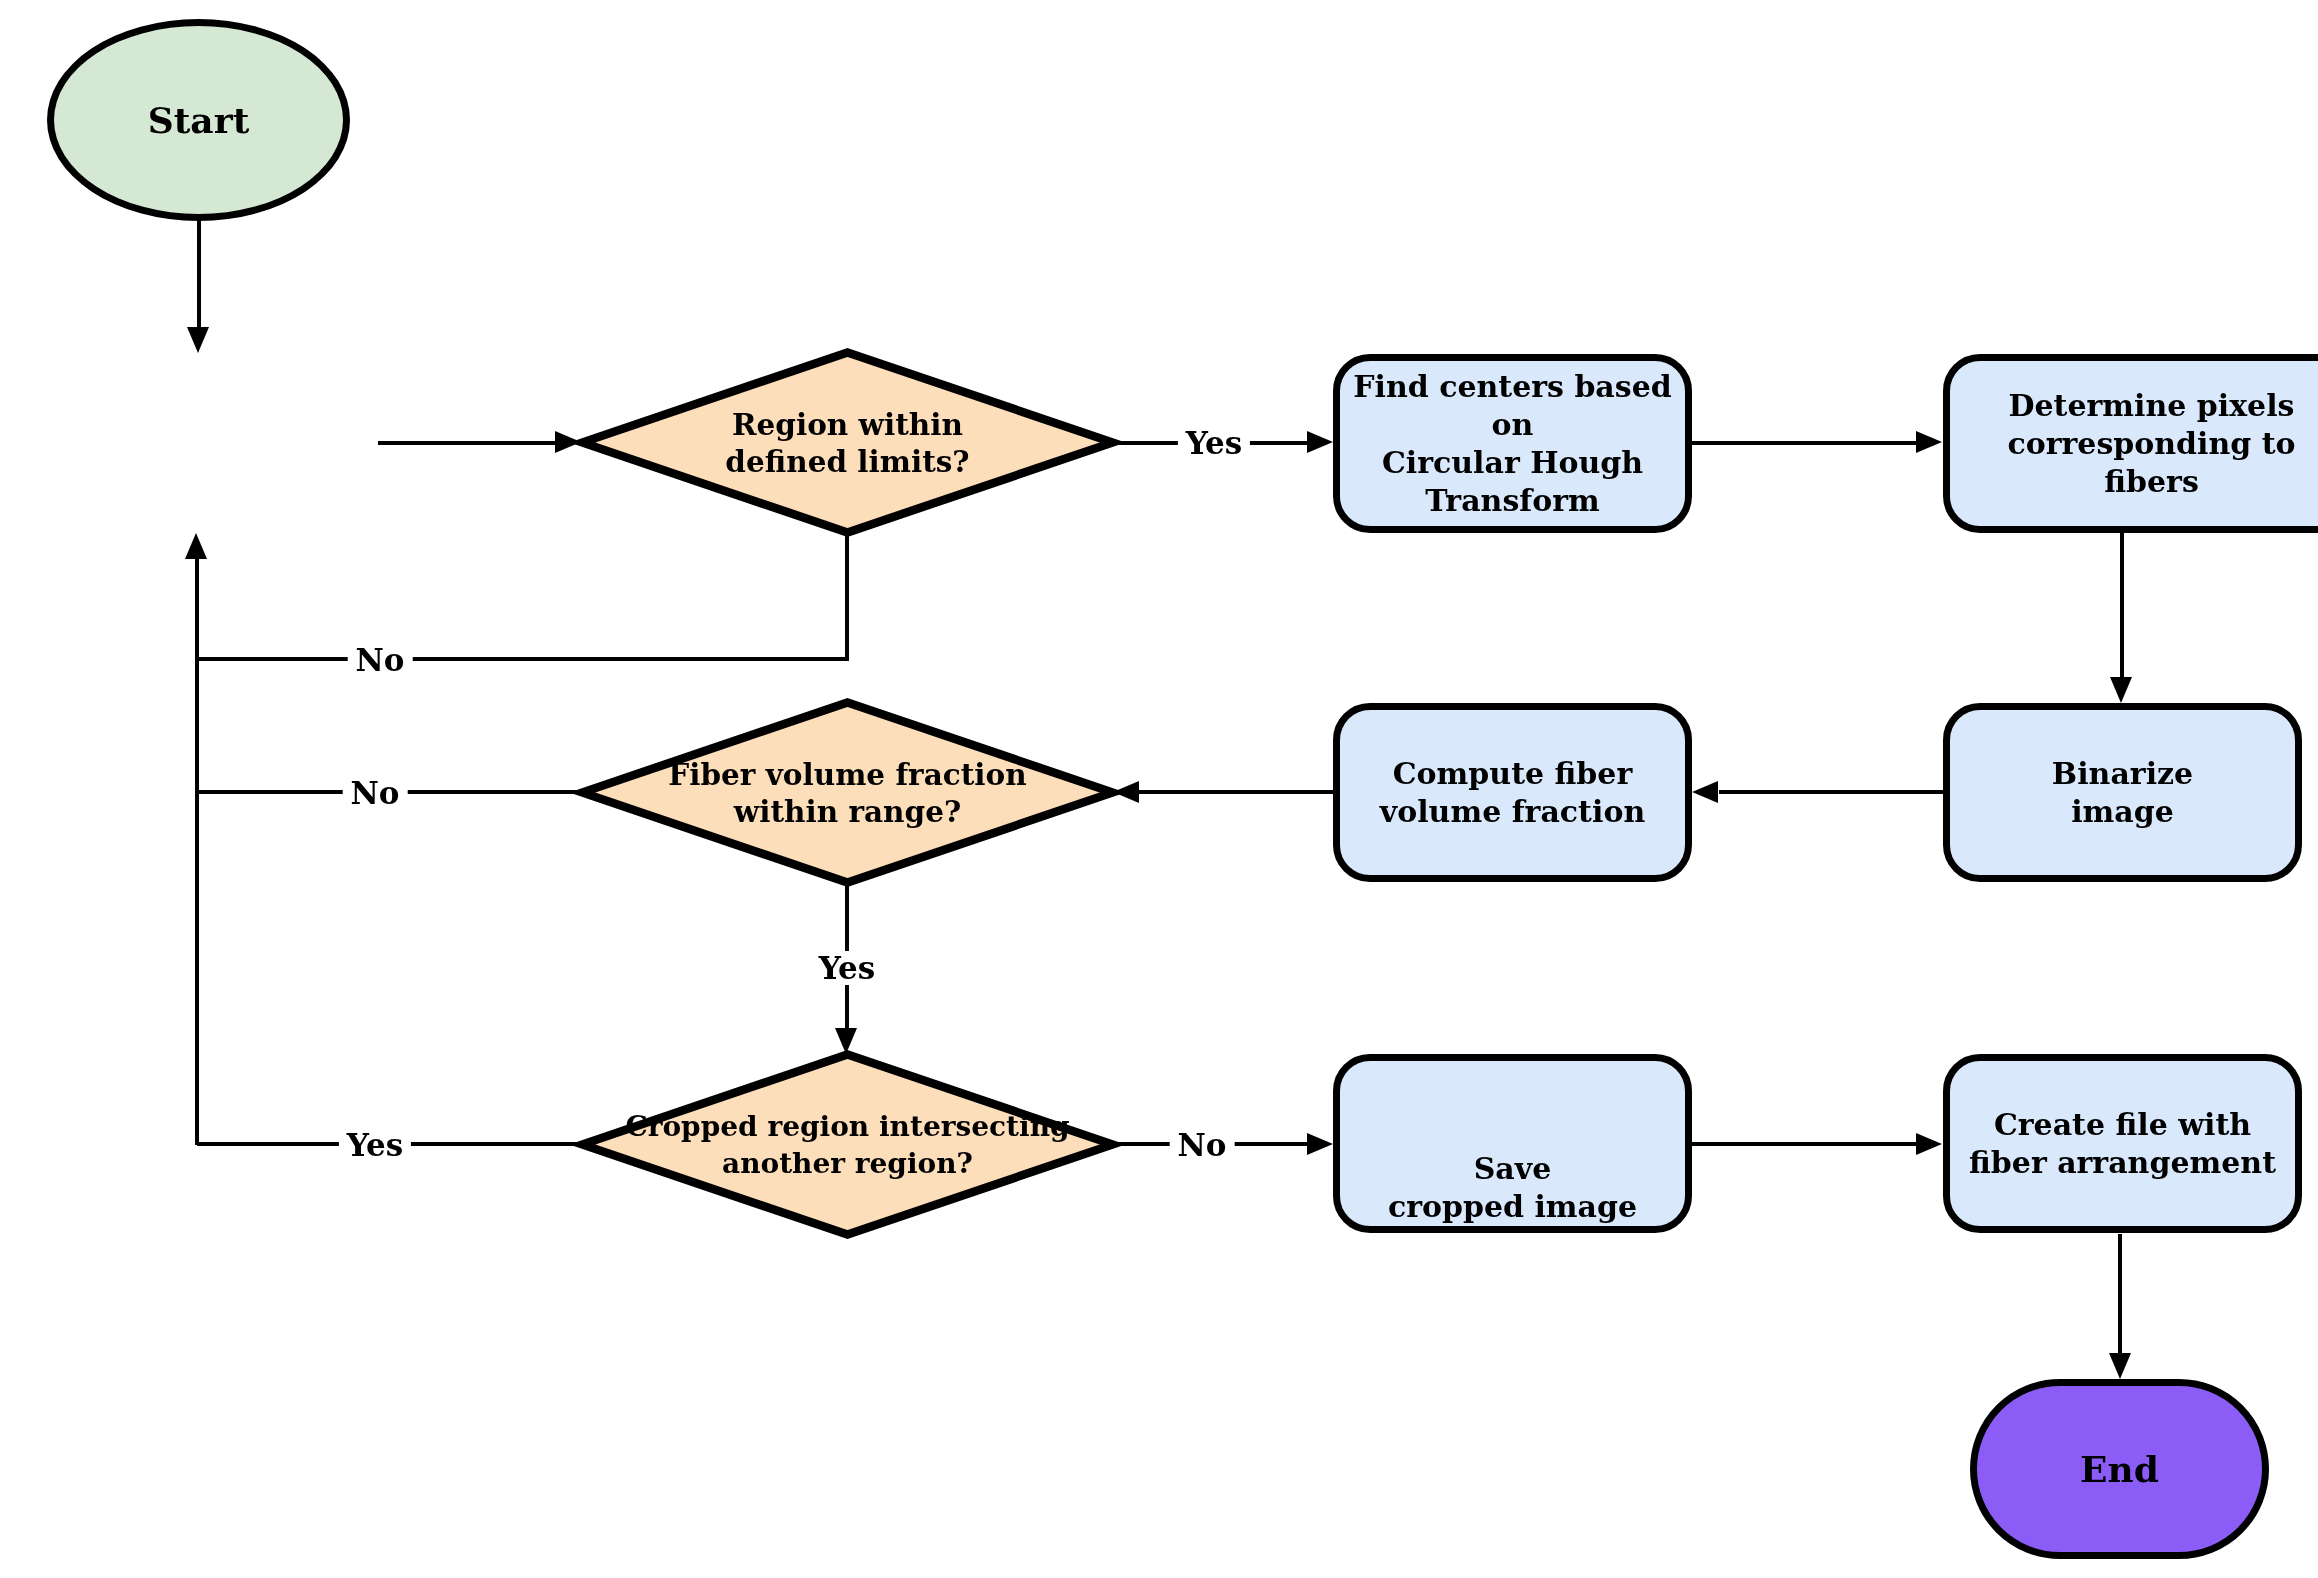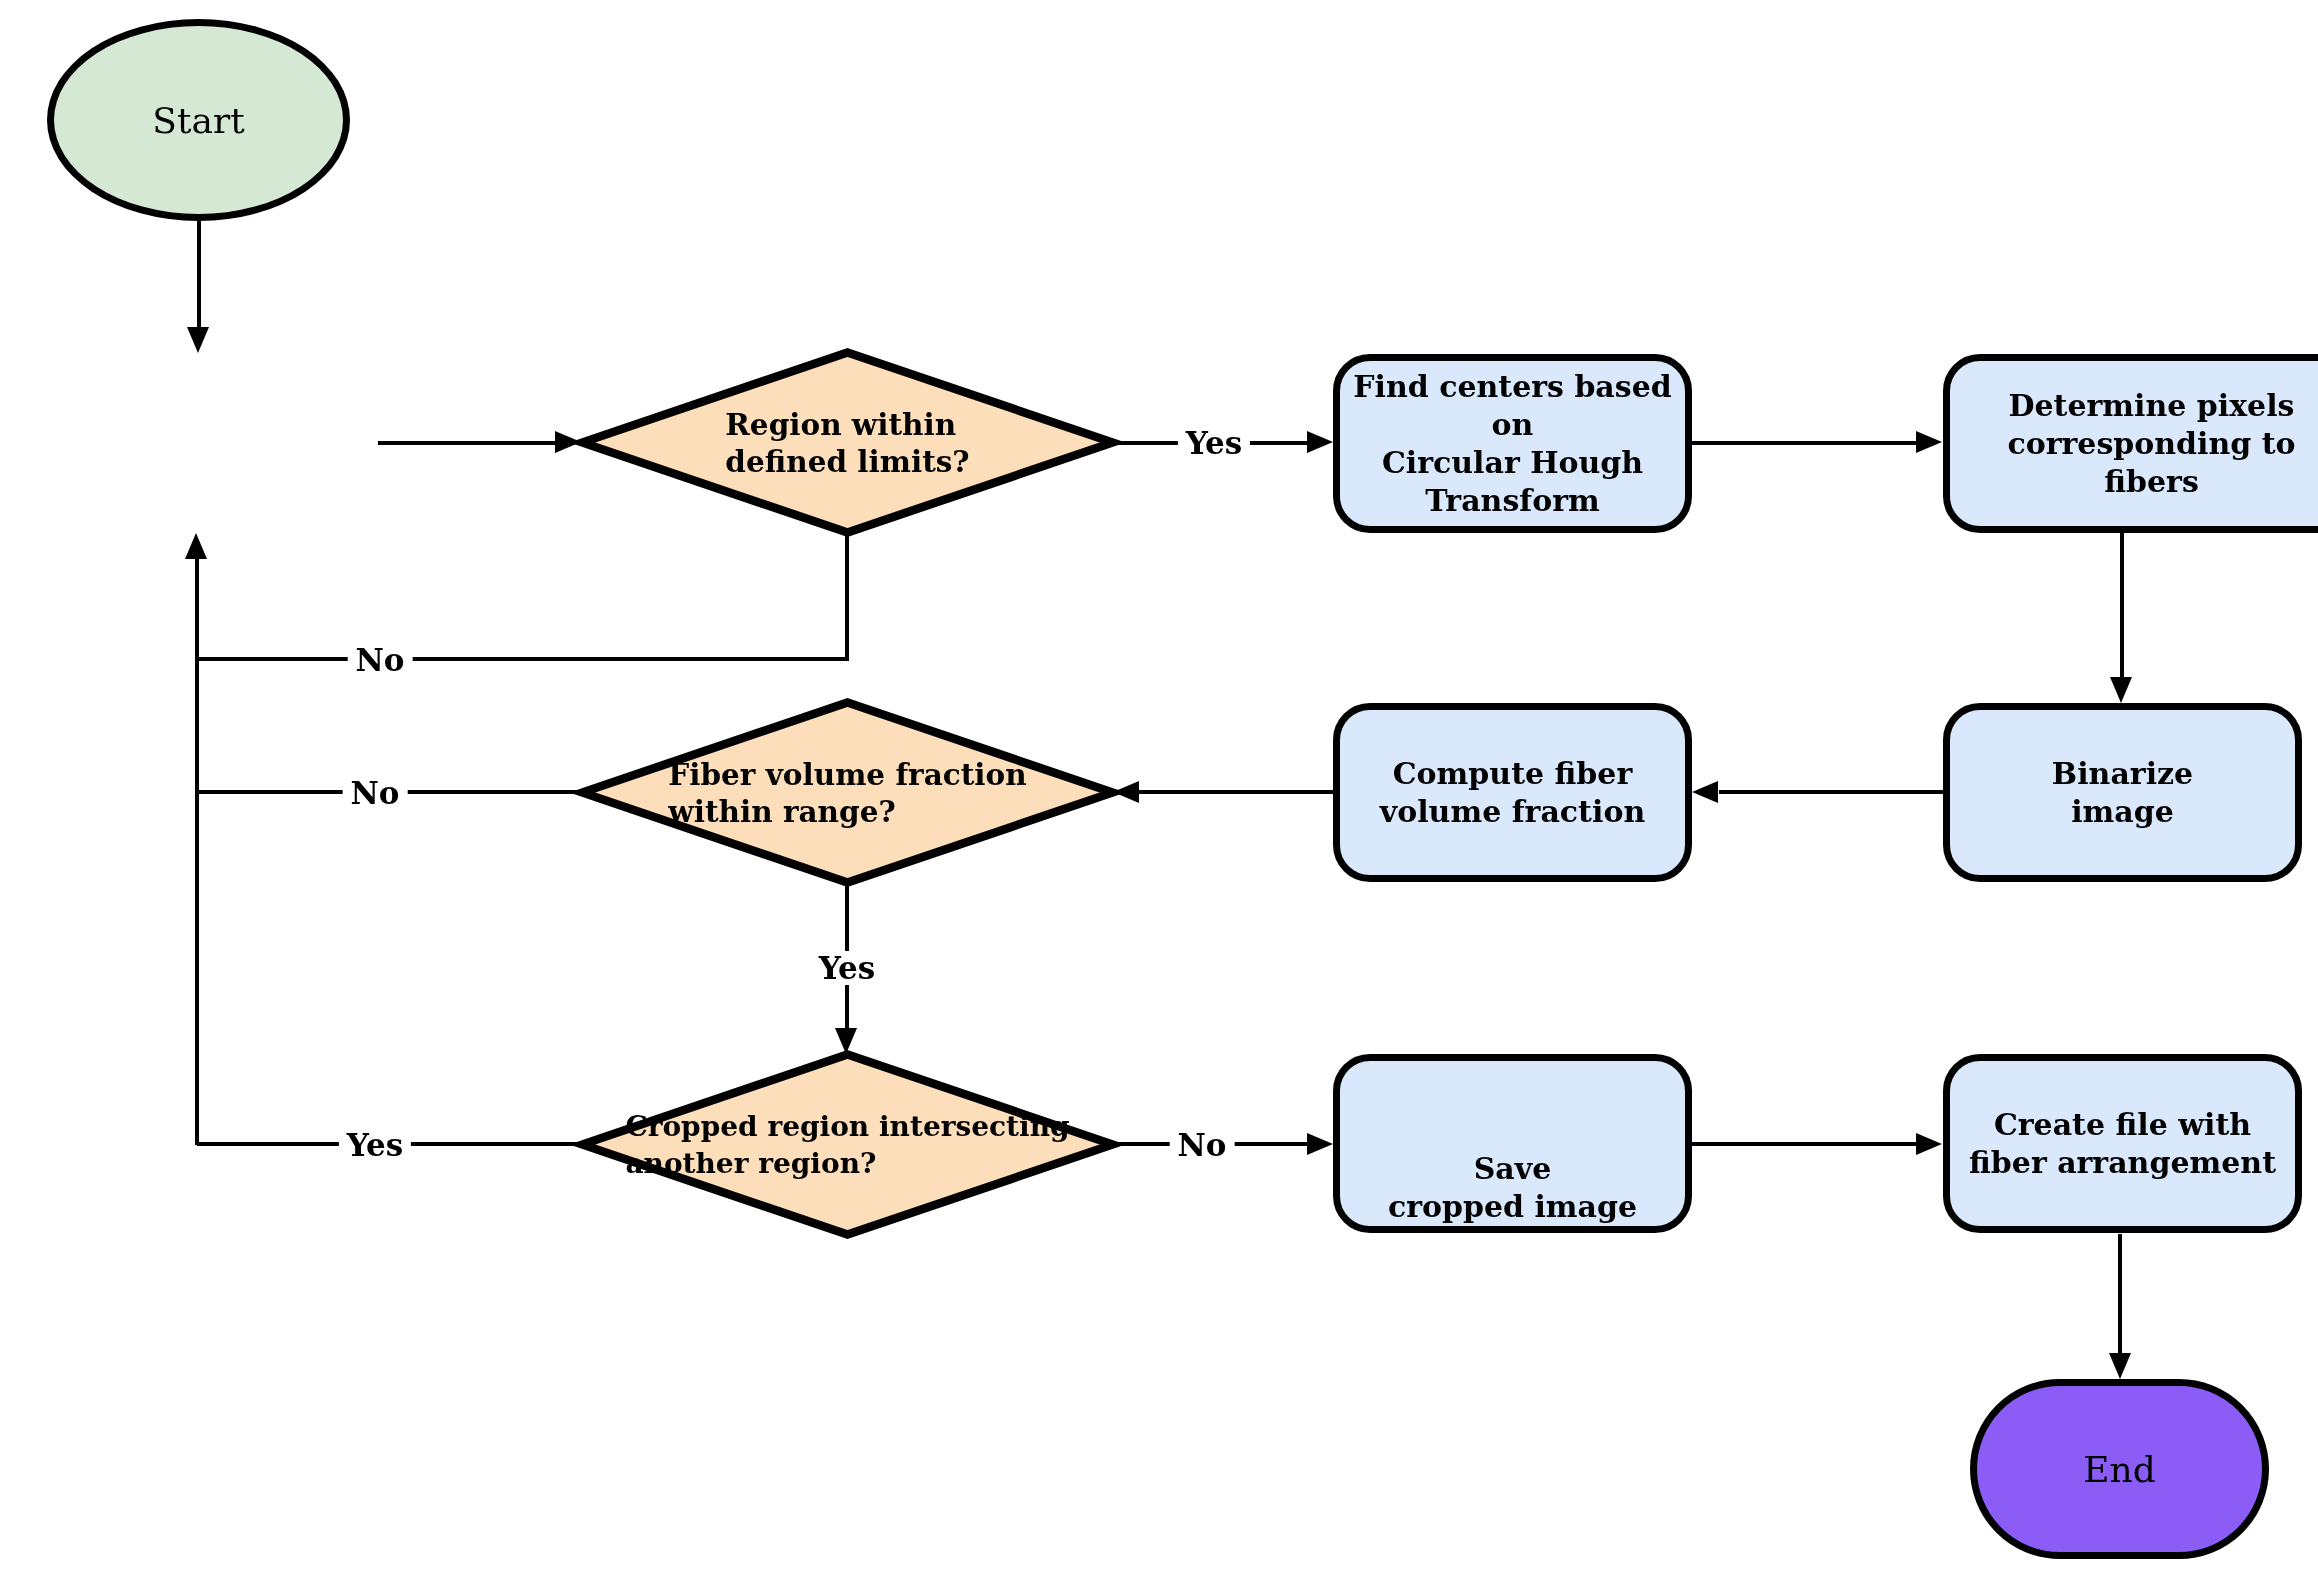--- a/index.html
+++ b/index.html
@@ -11,30 +11,30 @@
     position:absolute; box-sizing:border-box;
     border:7.8px solid #000; border-radius:37px;
     display:flex; align-items:center; justify-content:center;
     text-align:center; font-weight:bold; font-size:30px; line-height:38px;
     white-space:pre-line;
   }
   .terminal {
     position:absolute; box-sizing:border-box;
     border:7.8px solid #000;
     display:flex; align-items:center; justify-content:center;
-    text-align:right; font-weight:normal; font-size:36px;
+    text-align:right; font-weight:bold; font-size:36px;
   }
   .ellipse { border-radius:50%; }
   .stadium { border-radius:93px; }
   .diamond { position:absolute; }
   .diamond svg { position:absolute; left:0; top:0; }
   .diamond .dlabel {
     position:absolute; left:0; top:0; right:0; bottom:0;
     display:flex; align-items:center; justify-content:center;
-    font-weight:bold; font-size:29.5px; line-height:37px;
+    text-align:center; font-weight:bold; font-size:29.5px; line-height:37px;
     white-space:pre-line;
   }
   .hline { position:absolute; height:3.9px; background:#000; }
   .vline { position:absolute; width:3.9px; background:#000; }
   .arr { position:absolute; width:0; height:0; }
   .arr-r { border-top:11.7px solid transparent; border-bottom:11.7px solid transparent; border-left:26.4px solid #000; }
   .arr-l { border-top:11.7px solid transparent; border-bottom:11.7px solid transparent; border-right:26.4px solid #000; }
   .arr-d { border-left:11.7px solid transparent; border-right:11.7px solid transparent; border-top:26.4px solid #000; }
   .arr-u { border-left:11.7px solid transparent; border-right:11.7px solid transparent; border-bottom:26.4px solid #000; }
   .edge-label {

